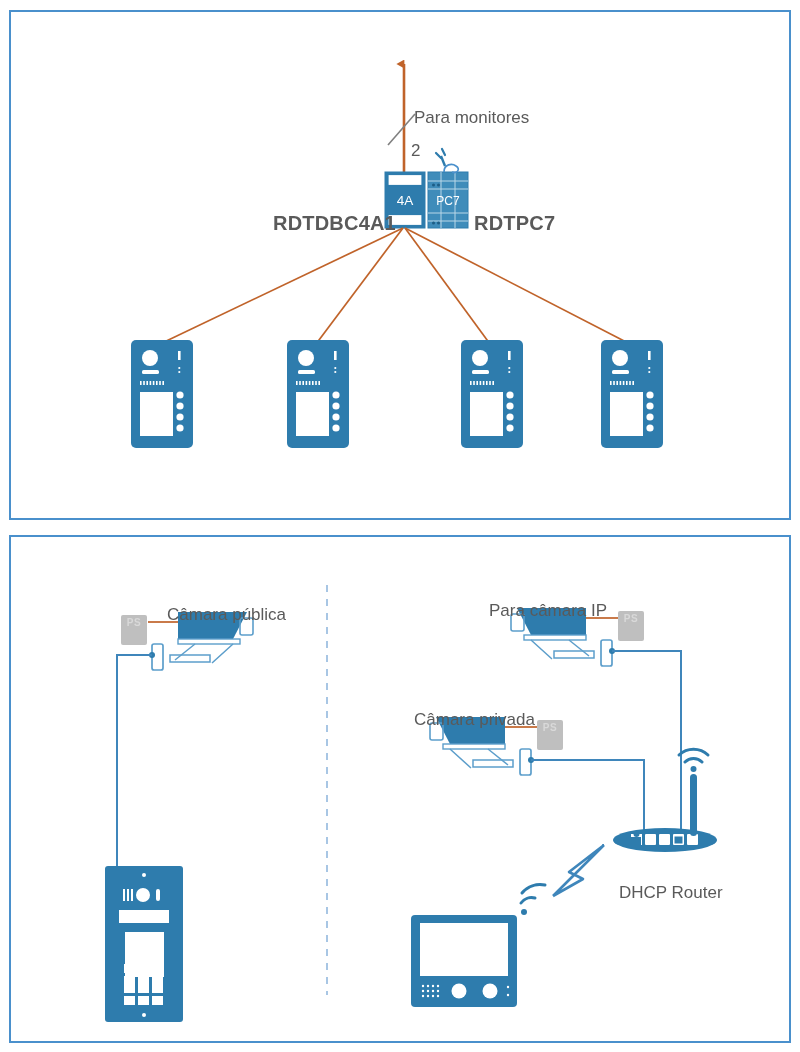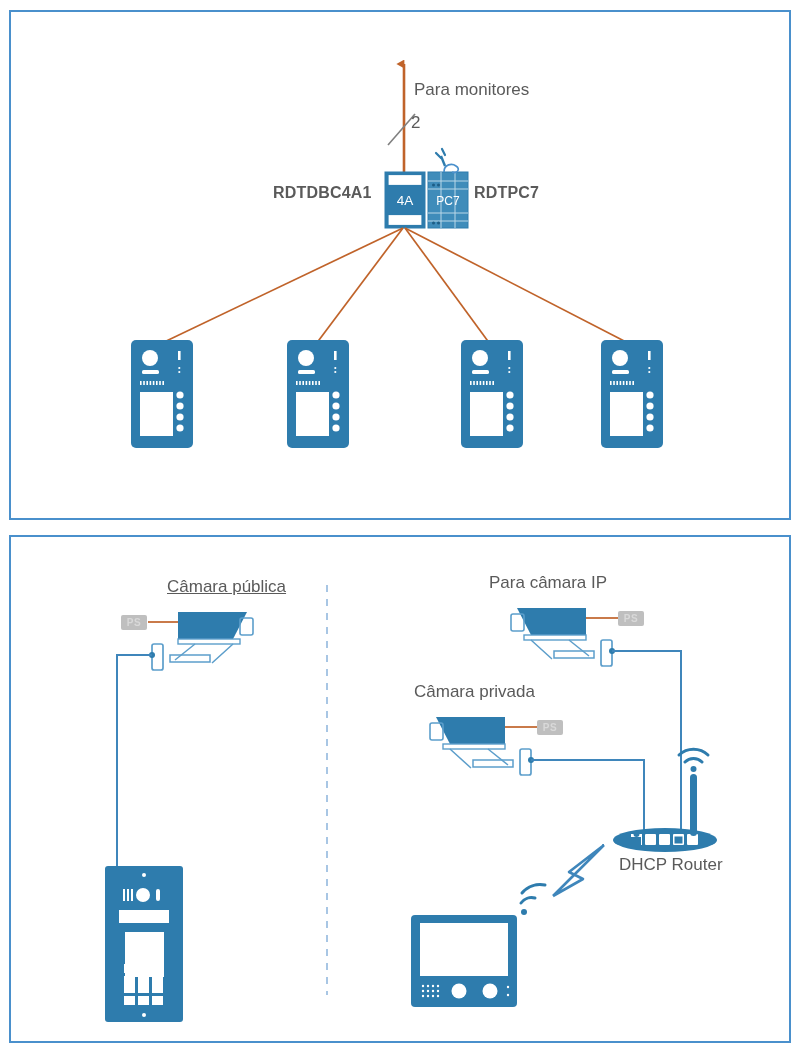--- a/index.html
+++ b/index.html
@@ -43,41 +43,42 @@
     position: absolute;
     left: 0; top: 0;
     width: 800px;
     height: 1052px;
     pointer-events: none;
   }
   .lbl {
     position: absolute;
     color: #5a5a5a;
     white-space: nowrap;
+    margin-top: 28px;
   }
   .lbl-bold {
     font-weight: bold;
-    font-size: 16px;
+    font-size: 20px;
     letter-spacing: .2px;
   }
   .lbl-reg {
     font-weight: normal;
     font-size: 17px;
   }
   .ps-box {
     position: absolute;
     background: #bfbfbf;
     border-radius: 2px;
     color: #d9d9d9;
     font-size: 10px;
     font-weight: bold;
     text-align: center;
     line-height: 15px;
     width: 26px;
-    height: 15px;
+    height: 30px;
     letter-spacing: .5px;
   }
 </style>
 </head>
 <body>
 
 <div class="page">
 
   <div class="panel" id="panel-top"></div>
   <div class="panel" id="panel-bottom"></div>
@@ -348,21 +349,21 @@
   </svg>
 
   <div class="lbl lbl-reg" style="left:414px; top:80px;">Para monitores</div>
 
   <div class="lbl lbl-reg" style="left:411px; top:113px;">2</div>
 
   <div class="lbl lbl-bold" style="left:273px; top:184px;">RDTDBC4A1</div>
 
   <div class="lbl lbl-bold" style="left:474px; top:184px;">RDTPC7</div>
 
-  <div class="lbl lbl-reg" style="left:167px; top:577px;text-decoration:underline;">Câmara pública</div>
+  <div class="lbl lbl-reg" style="left:167px; top:577px;">Câmara pública</div>
 
   <div class="lbl lbl-reg" style="left:489px; top:573px;">Para câmara IP</div>
 
   <div class="lbl lbl-reg" style="left:414px; top:682px;">Câmara privada</div>
 
   <div class="lbl lbl-reg" style="left:619px; top:855px;text-align:right;">DHCP Router</div>
 
   <div class="ps-box" style="left:121px; top:615px;">PS</div>
   <div class="ps-box" style="left:618px; top:611px;">PS</div>
   <div class="ps-box" style="left:537px; top:720px;">PS</div>

